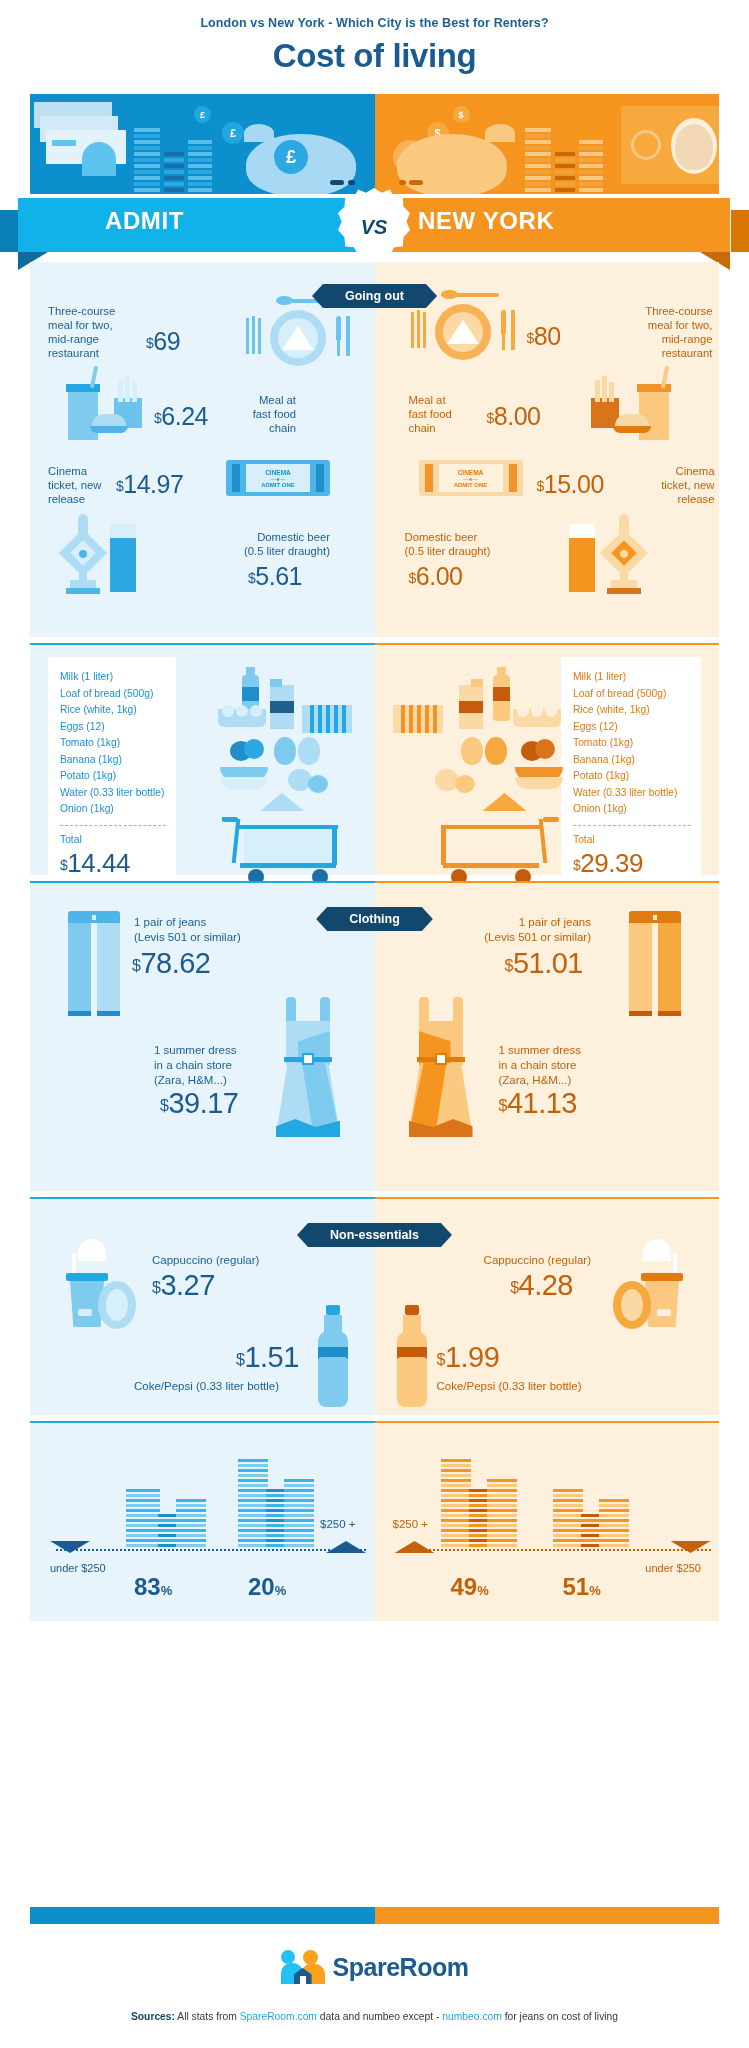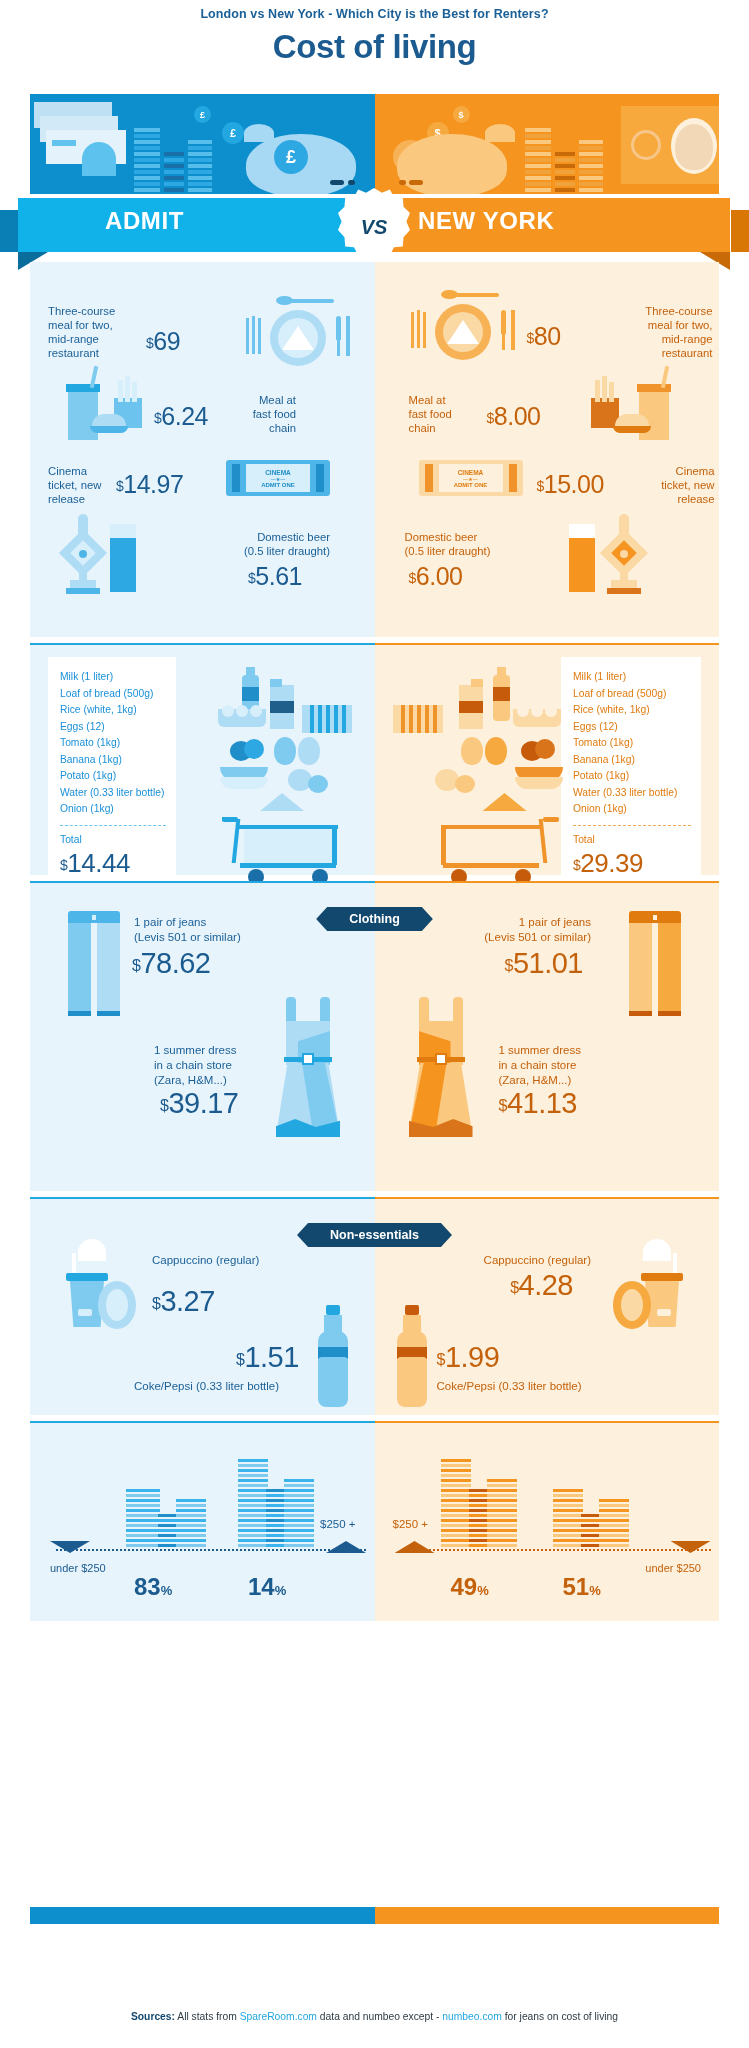--- a/index.html
+++ b/index.html
@@ -6,21 +6,21 @@
   body {
     width:749px; height:2048px; background:#ffffff;
     font-family:"Liberation Sans", sans-serif;
     position:relative; overflow:hidden;
   }
   .page { position:relative; width:749px; height:2048px; }
 
   
   .subtitle {
     text-align:center; color:#1a5f96; font-size:12.5px; font-weight:600;
-    padding-top:7px; letter-spacing:0.1px;
+    padding-top:16px; letter-spacing:0.1px;
   }
   .maintitle {
     text-align:center; color:#1b5b8f; font-size:33px; font-weight:bold;
     margin-top:7px; letter-spacing:-0.4px;
   }
 
   
   .hero { position:absolute; top:94px; left:30px; width:689px; height:100px; display:flex; }
   .hero-l { width:50%; height:100%; background:#0d8fce; position:relative; overflow:hidden; }
   .hero-r { width:50%; height:100%; background:#f5941f; position:relative; overflow:hidden; }
@@ -390,20 +390,23 @@
         <div style="position:absolute;left:194px;top:262px;width:26px;height:14px;background:#ffffff;"></div>
         <div style="position:absolute;left:194px;top:276px;width:26px;height:54px;background:#f5941f;"></div>
         <div style="position:absolute;left:244px;top:252px;width:10px;height:24px;border-radius:5px;background:#fbd9a5;"></div>
         <div style="position:absolute;left:232px;top:274px;width:34px;height:34px;background:#fbd9a5;transform:rotate(45deg);"></div>
         <div style="position:absolute;left:240px;top:282px;width:18px;height:18px;background:#f5941f;transform:rotate(45deg);"></div>
         <div style="position:absolute;left:245px;top:288px;width:8px;height:8px;border-radius:50%;background:#fbd9a5;"></div>
         <div style="position:absolute;left:245px;top:306px;width:8px;height:14px;background:#fbd9a5;"></div>
         <div style="position:absolute;left:236px;top:318px;width:26px;height:8px;background:#fbd9a5;"></div>
         <div style="position:absolute;left:232px;top:326px;width:34px;height:6px;background:#d9741b;"></div>
       </div>
+    </div>
+    <div class="ribbon-wrap" style="top:22px;">
+      <div class="ribbon-in">Going out</div>
     </div>
   </div>
 
   <div class="panel" style="top:643px;height:232px;">
     <div class="col col-l">
       <div class="hr-l"></div>
       <div class="ecard" style="left:18px;top:14px;width:128px;">
         <div class="li">Milk (1 liter)</div>
         <div class="li">Loaf of bread (500g)</div>
         <div class="li">Rice (white, 1kg)</div>
@@ -602,21 +605,21 @@
         <div style="position:absolute;left:48px;top:42px;width:28px;height:22px;border-radius:14px 14px 0 0;background:#ffffff;"></div>
         <div style="position:absolute;left:42px;top:56px;width:4px;height:22px;background:#ffffff;"></div>
         <div style="position:absolute;left:36px;top:76px;width:42px;height:8px;background:#22a7e0;border-radius:2px;"></div>
         <div style="position:absolute;left:40px;top:84px;width:34px;height:46px;background:#7fcbf0;clip-path:polygon(0 0,100% 0,90% 100%,10% 100%);"></div>
         <div style="position:absolute;left:48px;top:112px;width:14px;height:7px;background:#d7eefb;border-radius:2px;"></div>
         <div style="position:absolute;left:68px;top:84px;width:38px;height:48px;border-radius:50%;background:#aedcf5;"></div>
         <div style="position:absolute;left:76px;top:92px;width:22px;height:32px;border-radius:50%;background:#d7eefb;"></div>
       </div>
       <div class="lbl" style="position:absolute;left:122px;top:56px;font-size:11.5px;">
         <span>Cappuccino (regular)</span></div>
-      <div class="price" style="position:absolute;left:122px;top:88px;font-size:29px;">
+      <div class="price" style="position:absolute;left:122px;top:72px;font-size:29px;">
         <span class="cur" style="font-size:16px;">$</span>3.27</div>
       <div class="price" style="position:absolute;left:206px;top:144px;font-size:29px;">
         <span class="cur" style="font-size:16px;">$</span>1.51</div>
       <div class="lbl" style="position:absolute;left:104px;top:182px;font-size:11.5px;">
         <span>Coke/Pepsi (0.33 liter bottle)</span></div>
 
       <div>
         <div style="position:absolute;left:296px;top:108px;width:14px;height:10px;background:#22a7e0;border-radius:2px;"></div>
         <div style="position:absolute;left:294px;top:118px;width:18px;height:18px;background:#7fcbf0;"></div>
         <div style="position:absolute;left:288px;top:134px;width:30px;height:26px;background:#7fcbf0;border-radius:10px 10px 4px 4px;"></div>
@@ -750,21 +753,21 @@
         <div class="brow" style="background:#3ab4ed;"></div>
           <div class="brow" style="background:#7fcbf0;"></div>
         <div class="brow" style="background:#3ab4ed;"></div>
           <div class="brow" style="background:#7fcbf0;"></div>
       </div>
 
       <div style="position:absolute;left:104px;top:152px;color:#1b5b8f;">
         <span class="pctnum">83</span><span class="pctsym">%</span>
       </div>
       <div style="position:absolute;left:218px;top:152px;color:#1b5b8f;">
-        <span class="pctnum">14</span><span class="pctsym">%</span>
+        <span class="pctnum">20</span><span class="pctsym">%</span>
       </div>
     </div>
     <div class="col col-r">
       <div class="hr-r"></div>
       <div style="position:absolute;left:26px;top:128px;width:310px;border-top:2px dotted #c4610b;"></div>
       <div style="position:absolute;left:20px;top:120px;width:40px;height:12px;background:#c4610b;clip-path:polygon(50% 0,100% 100%,0 100%);"></div>
       <div style="position:absolute;left:296px;top:120px;width:40px;height:12px;background:#c4610b;clip-path:polygon(0 0,100% 0,50% 100%);"></div>
       <div class="lbl-o" style="position:absolute;left:18px;top:96px;font-size:11.5px;color:#c4610b;">$250 +</div>
       <div class="lbl-o" style="position:absolute;right:18px;top:140px;font-size:11px;color:#c4610b;">under $250</div>
 
@@ -859,18 +862,29 @@
       </div>
       <div style="position:absolute;left:188px;top:152px;color:#c4610b;">
         <span class="pctnum">51</span><span class="pctsym">%</span>
       </div>
     </div>
   </div>
 
   <div class="footbar-l" style="top:1907px;"></div>
   <div class="footbar-r" style="top:1907px;"></div>
 
+  <div class="logo-wrap" style="top:1950px;">
+    <div style="position:relative;width:48px;height:34px;">
+      <div style="position:absolute;left:0px;top:0px;width:14px;height:14px;border-radius:50%;background:#22c0f3;"></div>
+      <div style="position:absolute;left:0px;top:13px;width:22px;height:21px;border-radius:10px 10px 0 0;background:#22c0f3;"></div>
+      <div style="position:absolute;left:22px;top:0px;width:15px;height:15px;border-radius:50%;background:#f9a11b;"></div>
+      <div style="position:absolute;left:20px;top:14px;width:24px;height:20px;border-radius:10px 10px 0 0;background:#f9a11b;"></div>
+      <div style="position:absolute;left:13px;top:18px;width:18px;height:16px;background:#1b5b8f;clip-path:polygon(50% 0,100% 40%,100% 100%,0 100%,0 40%);"></div>
+      <div style="position:absolute;left:19px;top:26px;width:6px;height:8px;background:#ffffff;"></div>
+    </div>
+    <div class="logo-text">SpareRoom</div>
+  </div>
 
   <div class="sources" style="top:2011px;">
     <b>Sources:</b><span> All stats from </span><span class="src-link">SpareRoom.com</span><span> data and numbeo except - </span><span class="src-link">numbeo.com</span><span> for jeans on cost of living</span>
   </div>
 
 </div>
 
 </body></html>

